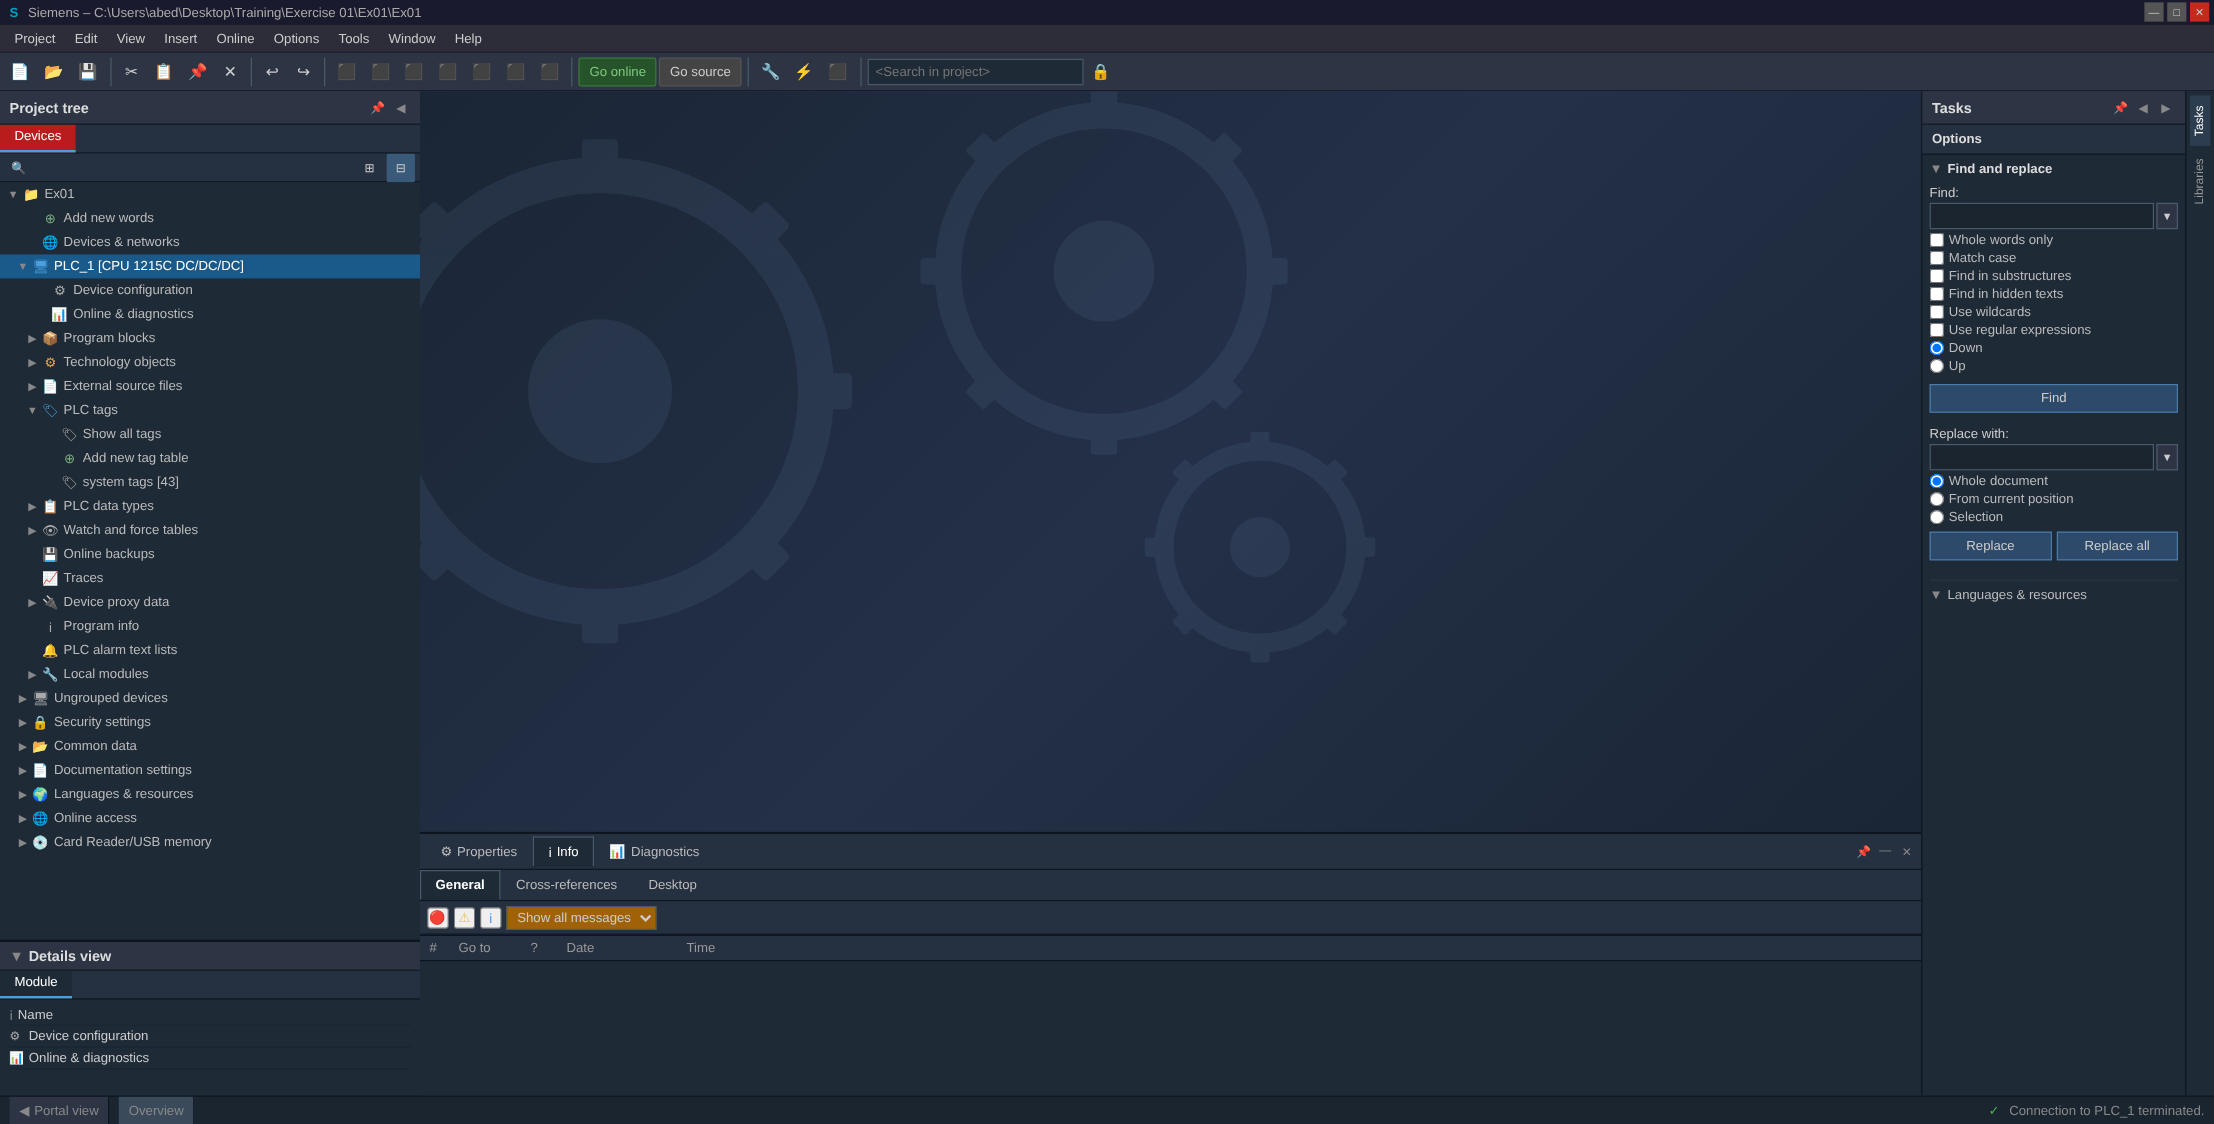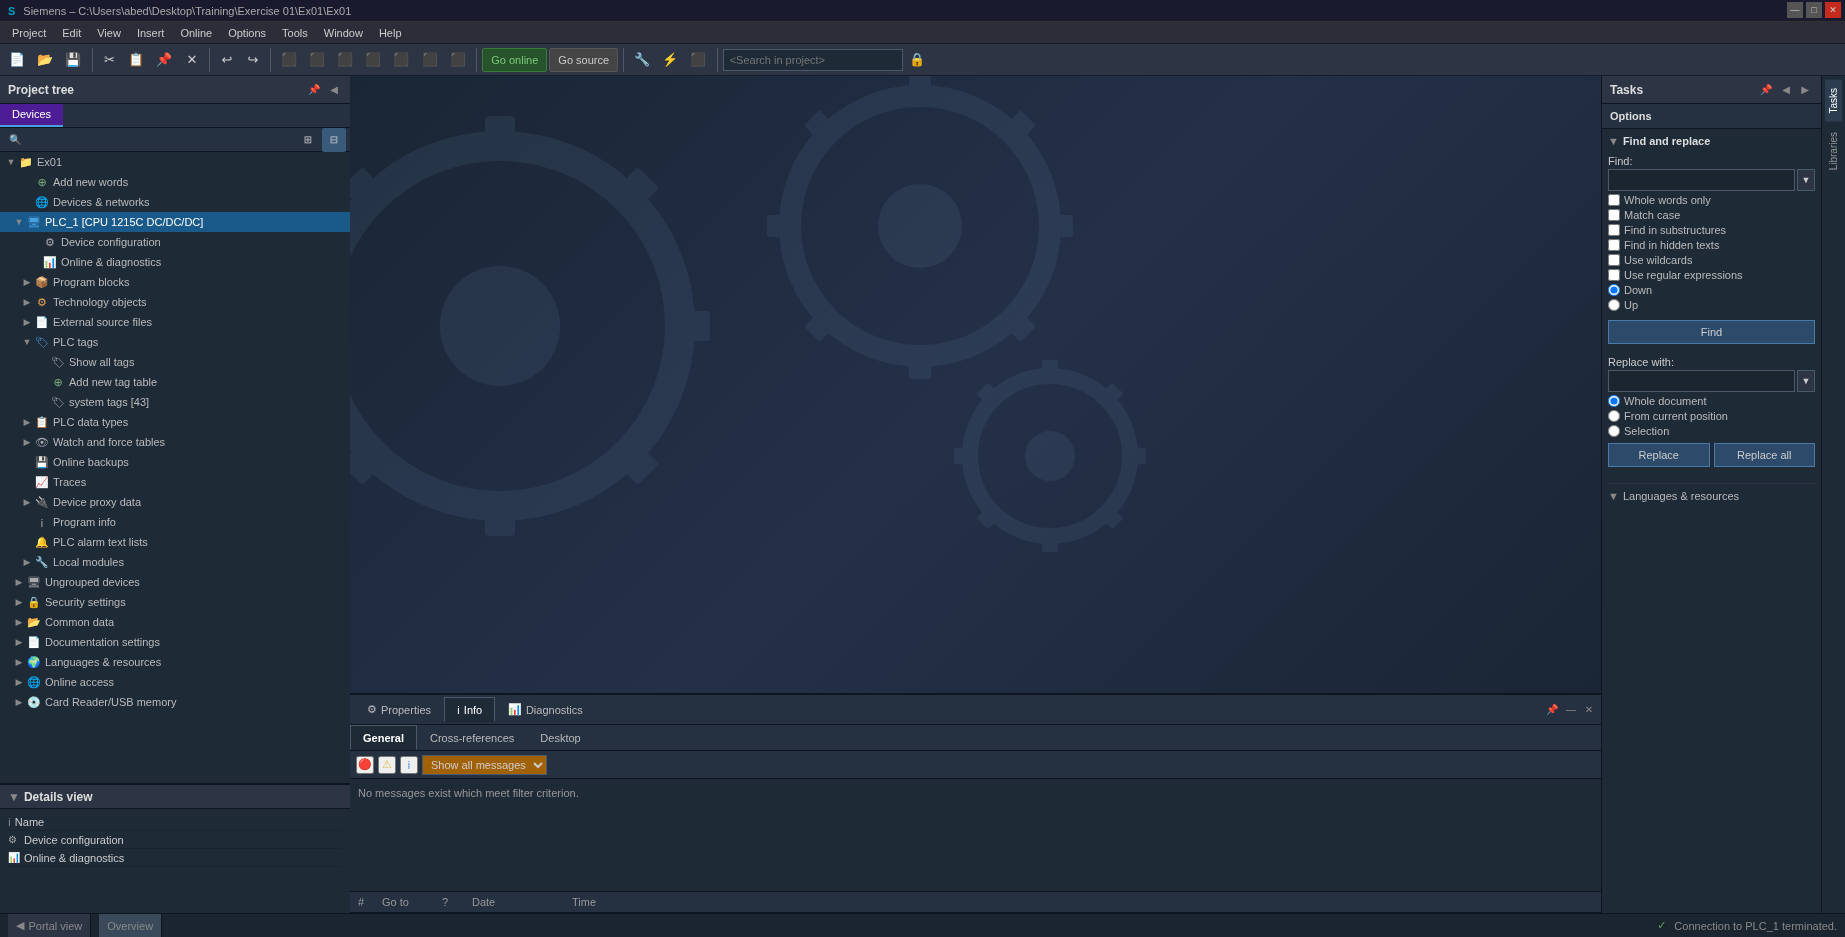--- a/index.html
+++ b/index.html
@@ -178,21 +178,21 @@
 
       <div id="project-tree-header">
         <span style="flex:1">Project tree</span>
         <div class="panel-header-icons">
           <button class="panel-icon-btn">📌</button>
           <button class="panel-icon-btn">◀</button>
         </div>
       </div>
 
       <div style="display:flex; background:#253040; border-bottom:1px solid #0d1520; height:24px; align-items:stretch;">
-        <div style="padding:4px 12px; background:#4c1d95; color:#fff; border-bottom:2px solid #4a9edd; font-size:11px; cursor:pointer;">Devices</div>
+        <div style="padding:4px 12px; background:#b91c1c; color:#fff; border-bottom:2px solid #4a9edd; font-size:11px; cursor:pointer;">Devices</div>
       </div>
 
       <div id="tree-toolbar">
         <button class="tb-btn" style="font-size:10px;">🔍</button>
         <div style="flex:1"></div>
         <button class="tb-btn" style="font-size:10px;">⊞</button>
         <button class="tb-btn" style="font-size:10px; background:#3a5a7a;">⊟</button>
       </div>
 
       <div id="tree-content" style="flex:1; overflow-y:auto; background:#1e2a36;">
@@ -363,20 +363,23 @@
           <span class="expand-icon">▶</span>
           <span class="item-icon" style="color:#aaa;">💿</span>
           <span class="item-label">Card Reader/USB memory</span>
         </div>
       </div>
 
       <div id="details-view" style="background:#1e2a36; border-top:2px solid #0d1520; height:130px; display:flex; flex-direction:column;">
         <div id="details-header" style="background:#2d3545; padding:4px 8px; height:24px; display:flex; align-items:center; justify-content:space-between; border-bottom:1px solid #0d1520;">
           <span style="color:#888; margin-right:4px;">▼</span>
           <span style="flex:1; font-size:12px; color:#ddd; font-weight:bold;">Details view</span>
+        </div>
+        <div style="display:flex; background:#253040; border-bottom:1px solid #0d1520; height:24px; align-items:stretch;">
+          <div style="padding:4px 12px; background:#1e2a36; color:#fff; border-bottom:2px solid #4a9edd; font-size:11px; cursor:pointer;">Module</div>
         </div>
         <div style="padding:4px 8px; flex:1; overflow-y:auto;">
           <div style="display:flex; height:18px; align-items:center; font-size:11px; color:#ccc; border-bottom:1px solid #1a2530;">
             <span style="color:#888; margin-right:4px;">ℹ</span>
             <span>Name</span>
           </div>
           <div style="display:flex; height:18px; align-items:center; font-size:11px; border-bottom:1px solid #1a2530;">
             <span style="width:16px; color:#aaa; font-size:10px;">⚙</span>
             <span style="color:#ccc;">Device configuration</span>
           </div>
@@ -473,23 +476,20 @@
           <button class="filter-icon-btn" style="color:#e05050;">🔴</button>
           <button class="filter-icon-btn" style="color:#e0c050;">⚠</button>
           <button class="filter-icon-btn" style="color:#5090e0;">ℹ</button>
           <select class="msg-filter-select">
             <option>Show all messages</option>
             <option>Errors only</option>
             <option>Warnings only</option>
           </select>
         </div>
 
-        <div id="messages-area">
-          <p class="msg-text">No messages exist which meet filter criterion.</p>
-        </div>
 
         <div id="msg-table-header">
           <span class="msg-col msg-col-num">#</span>
           <span class="msg-col msg-col-goto">Go to</span>
           <span class="msg-col msg-col-q">?</span>
           <span class="msg-col msg-col-date">Date</span>
           <span class="msg-col msg-col-time">Time</span>
         </div>
       </div>
     </div>

